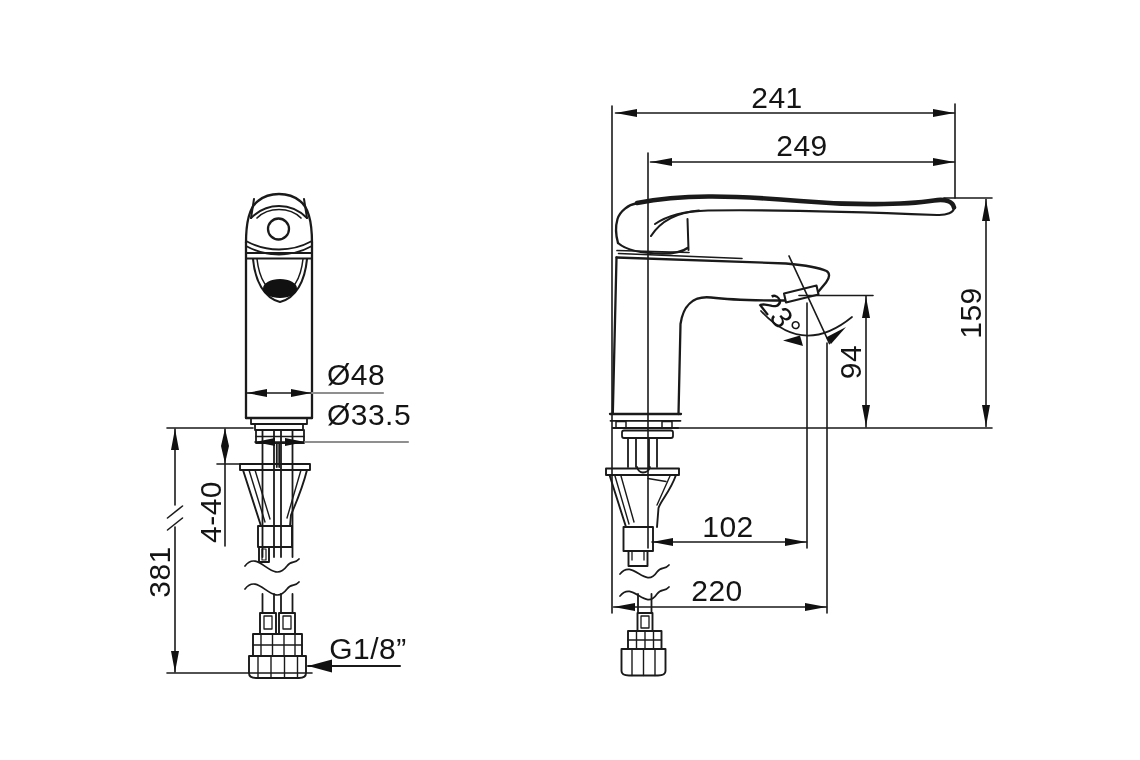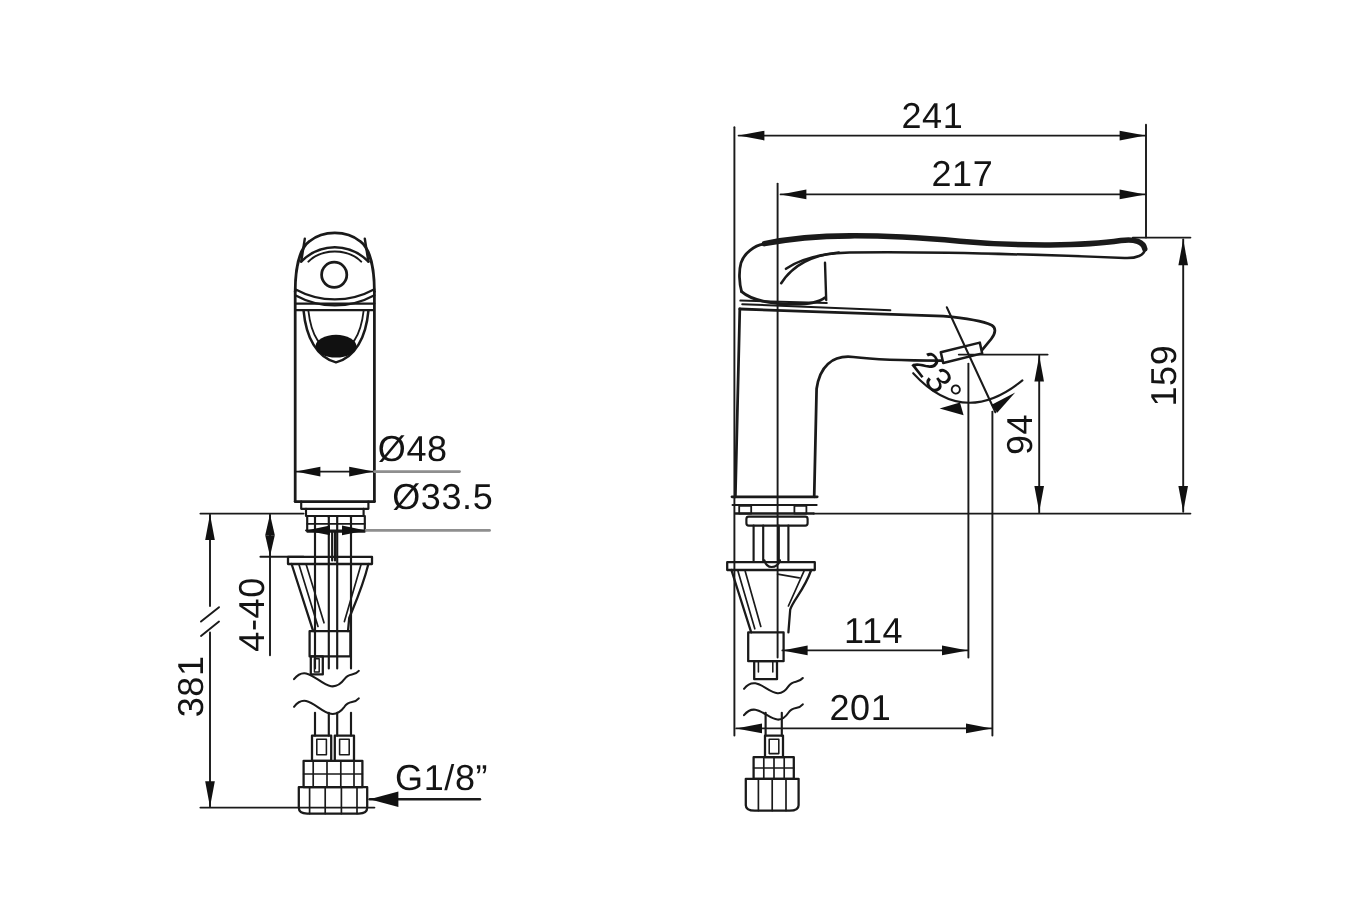--- a/index.html
+++ b/index.html
@@ -219,25 +219,25 @@
       <polygon points="806.5,542 785,538 785,546"></polygon>
       <polygon points="613.5,607 635,603 635,611"></polygon>
       <polygon points="826.5,607 805,603 805,611"></polygon>
       <polygon points="783,340.5 803,346 800,335.5"></polygon>
       <polygon points="846,327 826,337.5 831,344"></polygon>
     </g>
   </g>
 </svg>
 
 <div class="dim" style="left:777px;top:98px">241</div>
-<div class="dim" style="left:802px;top:146px">217</div>
+<div class="dim" style="left:802px;top:146px">249</div>
 <div class="dim v" style="left:971px;top:313px">159</div>
 <div class="dim v" style="left:851px;top:362px">94</div>
 <div class="dim angle" style="left:780px;top:316px">23°</div>
-<div class="dim" style="left:728px;top:527px">114</div>
-<div class="dim" style="left:717px;top:591px">201</div>
-<div class="dim" style="left:344px;top:375px">Ø48</div>
+<div class="dim" style="left:728px;top:527px">102</div>
+<div class="dim" style="left:717px;top:591px">220</div>
+<div class="dim" style="left:356px;top:375px">Ø48</div>
 <div class="dim" style="left:369px;top:415px">Ø33.5</div>
 <div class="dim v" style="left:211px;top:512px">4-40</div>
 <div class="dim v" style="left:160px;top:572px">381</div>
 <div class="dim" style="left:368px;top:649px">G1/8”</div>
 
 </div>
 
 </body></html>

